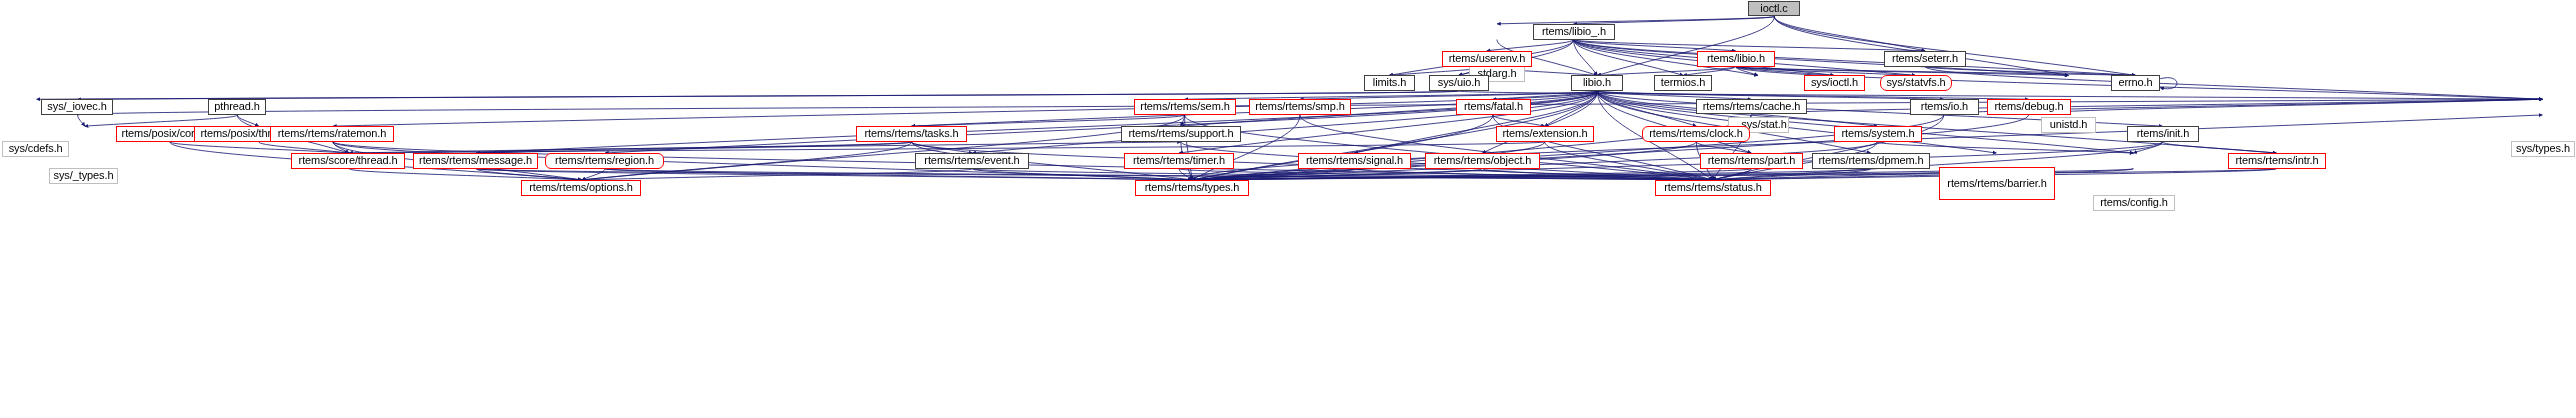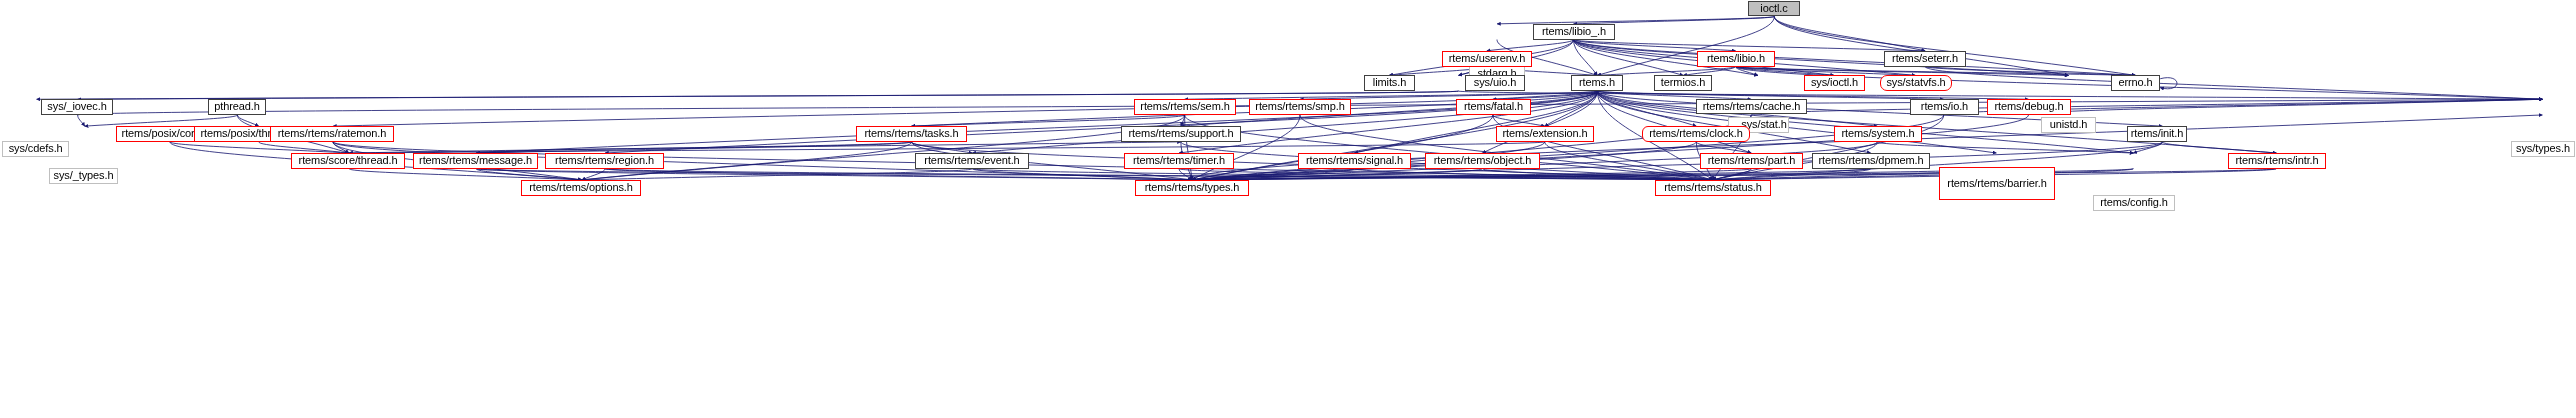--- a/index.html
+++ b/index.html
@@ -198,22 +198,22 @@
       </g>
   </svg>
   <div id="node-layer">
       <div class="node root" style="left: 1748px; top: 0.7px; width: 52px; height: 15.7px;">ioctl.c</div>
       <div class="node gray" style="left: 1469px; top: 24px; width: 56px; height: 15.7px;">stdarg.h</div>
       <div class="node dark" style="left: 1533px; top: 24px; width: 82px; height: 15.7px;">rtems/libio_.h</div>
       <div class="node red" style="left: 1442px; top: 51px; width: 90px; height: 15.7px;">rtems/userenv.h</div>
       <div class="node red" style="left: 1697px; top: 51px; width: 78px; height: 15.7px;">rtems/libio.h</div>
       <div class="node dark" style="left: 1884px; top: 51px; width: 82px; height: 15.7px;">rtems/seterr.h</div>
       <div class="node dark" style="left: 1364px; top: 75px; width: 51px; height: 15.7px;">limits.h</div>
-      <div class="node dark" style="left: 1429px; top: 75px; width: 60px; height: 15.7px; margin-left: 36px;">sys/uio.h</div>
-      <div class="node dark" style="left: 1571px; top: 75px; width: 52px; height: 15.7px;">rtems.h</div>
+      <div class="node dark" style="left: 1429px; top: 75px; width: 60px; height: 15.7px;">sys/uio.h</div>
+      <div class="node dark" style="left: 1571px; top: 75px; width: 52px; height: 15.7px;">libio.h</div>
       <div class="node dark" style="left: 1654px; top: 75px; width: 58px; height: 15.7px;">termios.h</div>
       <div class="node gray" style="left: 1728px; top: 75px; width: 61px; height: 15.7px; padding-left: 11px;">sys/stat.h</div>
       <div class="node red" style="left: 1804px; top: 75px; width: 61px; height: 15.7px;">sys/ioctl.h</div>
       <div class="node red" style="left: 1880px; top: 75px; width: 72px; height: 15.7px; border-radius: 7px;">sys/statvfs.h</div>
       <div class="node gray" style="left: 2041px; top: 75px; width: 55px; height: 15.7px;">unistd.h</div>
       <div class="node dark" style="left: 2111px; top: 75px; width: 49px; height: 15.7px;">errno.h</div>
       <div class="node gray" style="left: 2.2px; top: 99px; width: 67px; height: 15.7px;">sys/cdefs.h</div>
       <div class="node dark" style="left: 41px; top: 99px; width: 72px; height: 15.7px;">sys/_iovec.h</div>
       <div class="node dark" style="left: 208px; top: 99px; width: 58px; height: 15.7px;">pthread.h</div>
       <div class="node red" style="left: 1134px; top: 99px; width: 102px; height: 15.7px;">rtems/rtems/sem.h</div>
@@ -225,24 +225,24 @@
       <div class="node gray" style="left: 2511px; top: 99px; width: 64px; height: 15.7px;">sys/types.h</div>
       <div class="node gray" style="left: 49px; top: 126px; width: 69px; height: 15.7px;">sys/_types.h</div>
       <div class="node red" style="left: 116px; top: 126px; width: 107px; height: 15.7px;">rtems/posix/config.h</div>
       <div class="node red" style="left: 194px; top: 126px; width: 128px; height: 15.7px;">rtems/posix/threadsup.h</div>
       <div class="node red" style="left: 270px; top: 126px; width: 124px; height: 15.7px;">rtems/rtems/ratemon.h</div>
       <div class="node red" style="left: 856px; top: 126px; width: 111px; height: 15.7px;">rtems/rtems/tasks.h</div>
       <div class="node dark" style="left: 1121px; top: 126px; width: 120px; height: 15.7px;">rtems/rtems/support.h</div>
       <div class="node red" style="left: 1496px; top: 126px; width: 98px; height: 15.7px;">rtems/extension.h</div>
       <div class="node red" style="left: 1642px; top: 126px; width: 108px; height: 15.7px; border-radius: 6px;">rtems/rtems/clock.h</div>
       <div class="node red" style="left: 1834px; top: 126px; width: 88px; height: 15.7px;">rtems/system.h</div>
-      <div class="node dark" style="left: 2127px; top: 126px; width: 60px; height: 15.7px;">rtems/init.h</div>
+      <div class="node dark" style="left: 2127px; top: 126px; width: 72px; height: 15.7px;">rtems/init.h</div>
       <div class="node red" style="left: 291px; top: 153px; width: 114px; height: 15.7px;">rtems/score/thread.h</div>
       <div class="node red" style="left: 413px; top: 153px; width: 125px; height: 15.7px;">rtems/rtems/message.h</div>
-      <div class="node red" style="left: 545px; top: 153px; width: 119px; height: 15.7px;">rtems/rtems/region.h</div>
+      <div class="node red" style="left: 545px; top: 153px; width: 119px; height: 15.7px; border-radius: 6px;">rtems/rtems/region.h</div>
       <div class="node dark" style="left: 915px; top: 153px; width: 114px; height: 15.7px;">rtems/rtems/event.h</div>
       <div class="node red" style="left: 1124px; top: 153px; width: 110px; height: 15.7px;">rtems/rtems/timer.h</div>
       <div class="node red" style="left: 1298px; top: 153px; width: 113px; height: 15.7px;">rtems/rtems/signal.h</div>
       <div class="node red" style="left: 1425px; top: 153px; width: 115px; height: 15.7px;">rtems/rtems/object.h</div>
       <div class="node red" style="left: 1700px; top: 153px; width: 103px; height: 15.7px;">rtems/rtems/part.h</div>
       <div class="node dark" style="left: 1812px; top: 153px; width: 118px; height: 15.7px;">rtems/rtems/dpmem.h</div>
       <div class="node red" style="left: 1939px; top: 167px; width: 116px; height: 33px;">rtems/rtems/barrier.h</div>
       <div class="node gray" style="left: 2093px; top: 153px; width: 82px; height: 15.7px;">rtems/config.h</div>
       <div class="node red" style="left: 2228px; top: 153px; width: 98px; height: 15.7px;">rtems/rtems/intr.h</div>
       <div class="node red" style="left: 521px; top: 180px; width: 120px; height: 15.7px;">rtems/rtems/options.h</div>

